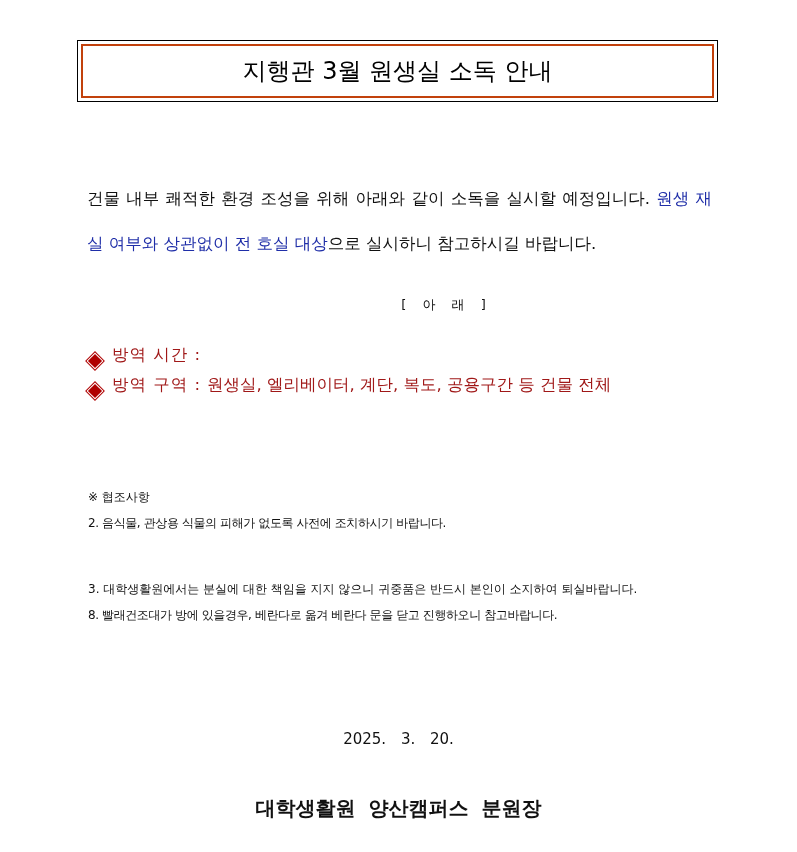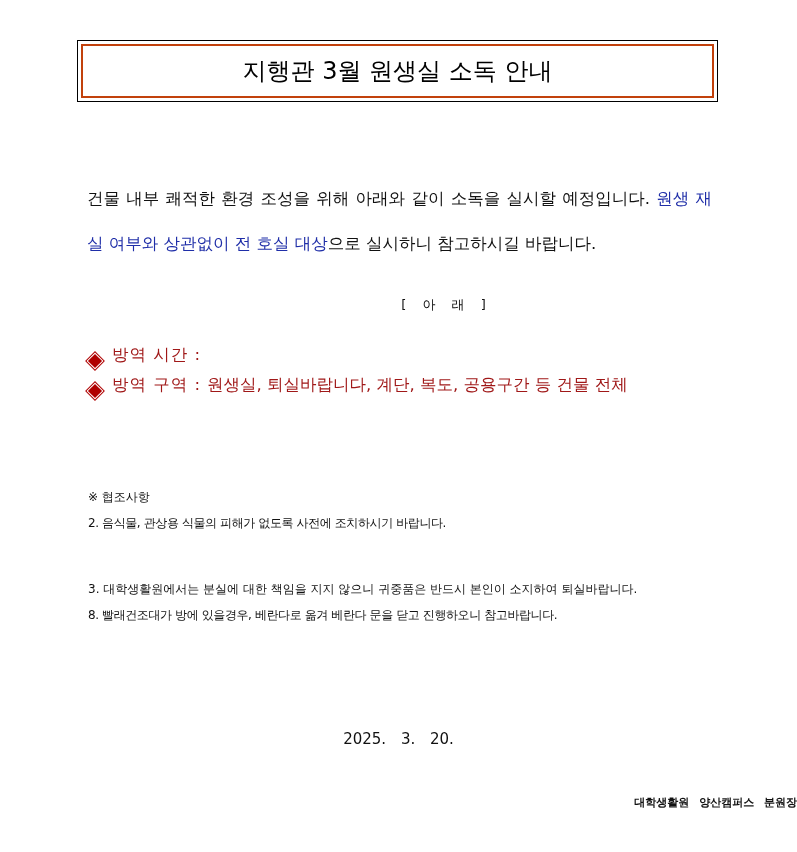--- a/index.html
+++ b/index.html
@@ -11,21 +11,21 @@
     .intro .blue { color: #1f2ea8; }
     .center-label { position: absolute; left: 0; width: 797px; top: 296px; text-align: center; font-size: 13px; letter-spacing: 6px; margin-left: 48px; }
     .details { position: absolute; left: 86px; top: 336px; }
     .detail-row { display: flex; align-items: flex-end; height: 30px; font-size: 16.5px; color: #a01818; }
     .diamond { display: inline-block; width: 10px; height: 10px; background: #b00000; transform: rotate(45deg); margin: 0 12px 0 4px; outline: 1px solid #b00000; outline-offset: 1px; }
     .detail-label { margin-right: 6px; letter-spacing: 1px; }
     .notes { position: absolute; left: 88px; top: 484px; width: 625px; font-size: 12px; line-height: 26px; color: #111; }
     .notes .note-item { white-space: nowrap; letter-spacing: -0.4px; }
     .notes .note-wrap { white-space: normal; text-align: justify; letter-spacing: 0px; margin-top: 40px; }
     .date { position: absolute; left: 0; width: 797px; top: 730px; text-align: center; font-size: 15px; font-weight: normal; word-spacing: 10px; }
-    .sign { position: absolute; left: 0; width: 797px; top: 795px; text-align: right; font-size: 11px; font-weight: bold; word-spacing: 6px; }
+    .sign { position: absolute; left: 0; width: 797px; top: 795px; text-align: center; font-size: 20px; font-weight: bold; word-spacing: 6px; }
   </style>
 </head>
 <body>
 
 <div class="title-box">
   <div class="title-inner">
     <span class="title-text">지행관 3월 원생실 소독 안내</span>
   </div>
 </div>
 
@@ -37,21 +37,21 @@
 <div class="center-label">[ 아 래 ]</div>
 
 <div class="details">
   <div class="detail-row">
     <span class="diamond"></span>
     <span class="detail-label">방역 시간 :</span>
   </div>
   <div class="detail-row">
     <span class="diamond"></span>
     <span class="detail-label">방역 구역 :</span>
-    <span>원생실, 퇴실바랍니다, 계단, 복도, 공용구간 등 건물 전체</span>
+    <span>원생실, 엘리베이터, 계단, 복도, 공용구간 등 건물 전체</span>
   </div>
 </div>
 
 <div class="notes">
   <div>※ 협조사항</div>
   <div class="note-item">2. 음식물, 관상용 식물의 피해가 없도록 사전에 조치하시기 바랍니다.</div>
   <div class="note-wrap">3.  대학생활원에서는 분실에 대한 책임을 지지 않으니 귀중품은 반드시 본인이 소지하여 퇴실바랍니다.</div>
   <div class="note-item">8. 빨래건조대가 방에 있을경우, 베란다로 옮겨 베란다 문을 닫고 진행하오니 참고바랍니다.</div>
 </div>
 

